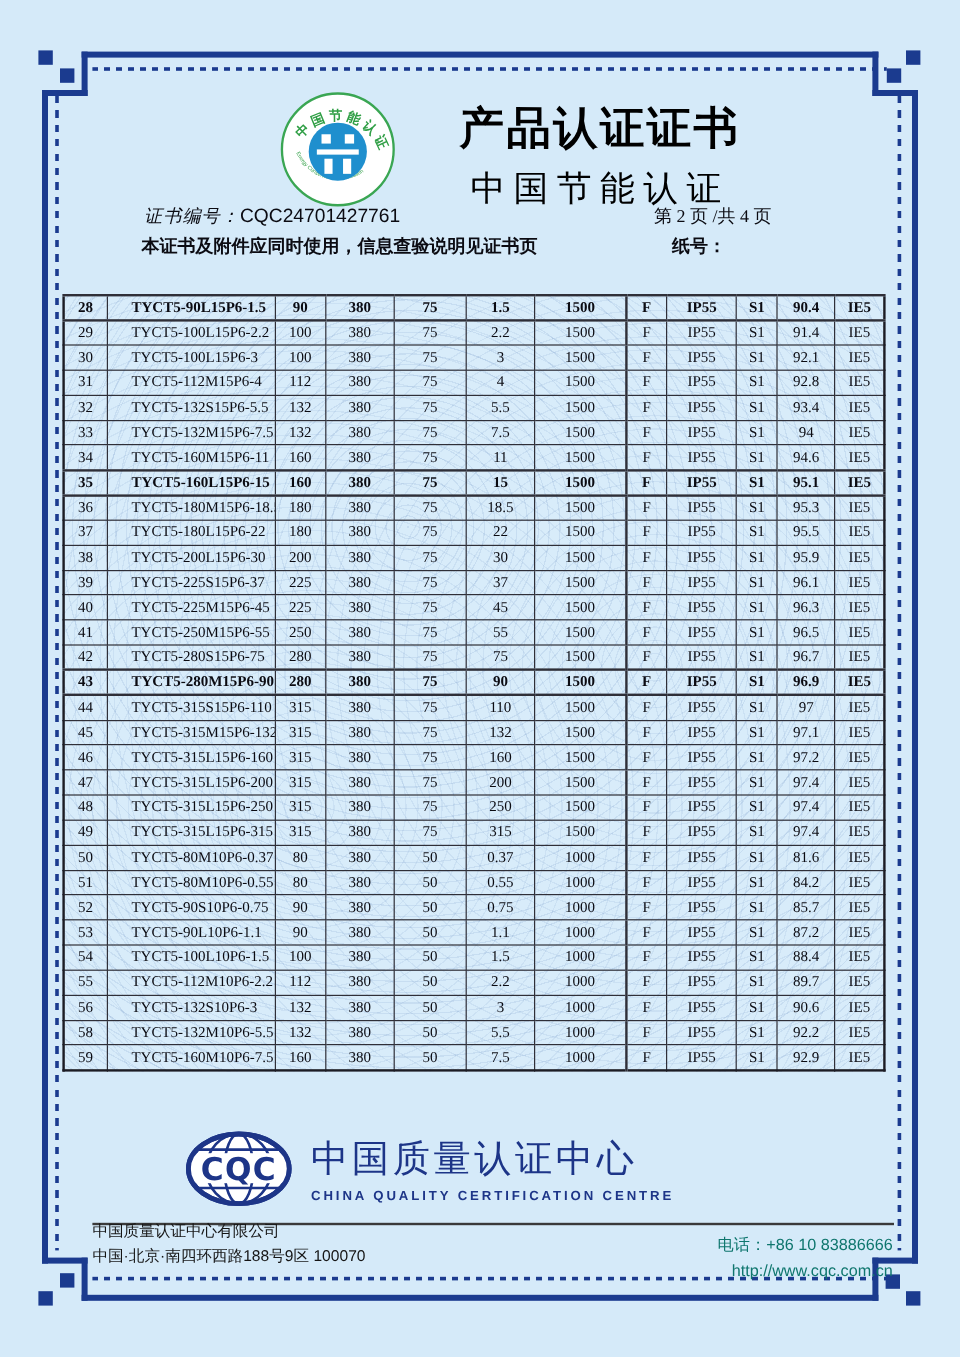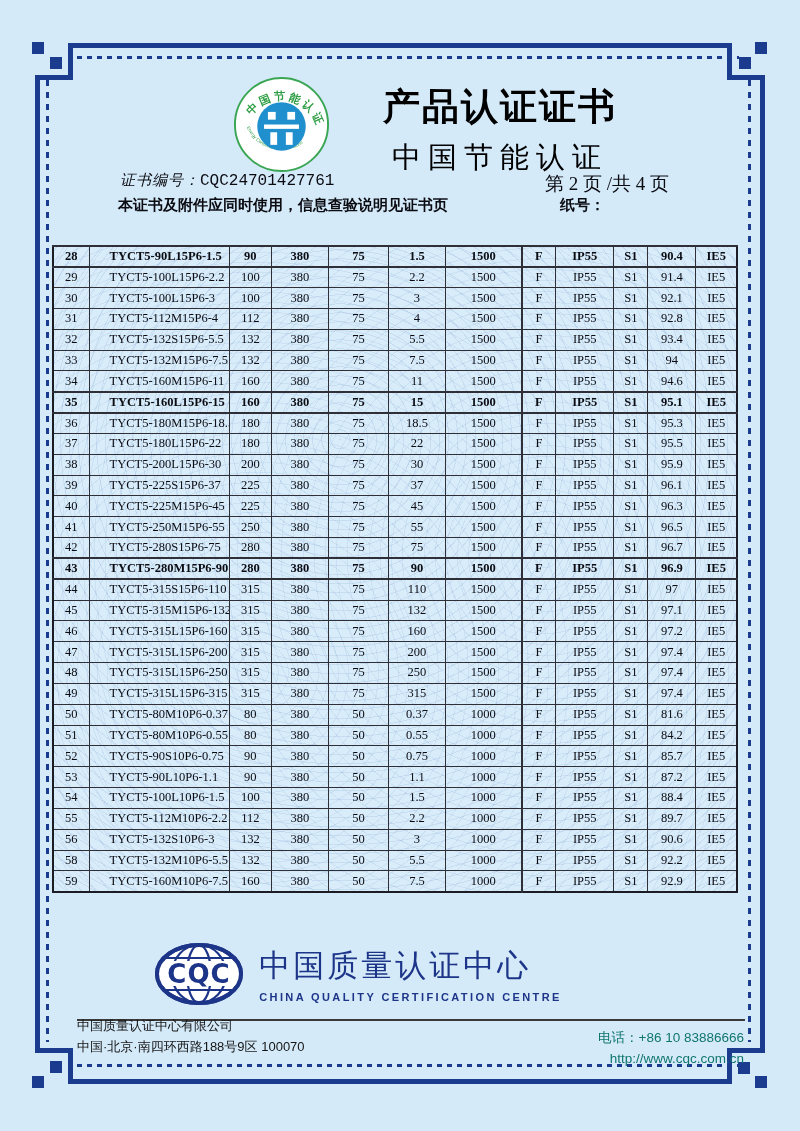--- a/index.html
+++ b/index.html
@@ -19,23 +19,23 @@
   .dash-v { position:absolute; width:3px;
     background:repeating-linear-gradient(180deg,#1b3b8f 0 6px,transparent 6px 12px); }
 
   
   .energy-logo { position:absolute; left:233px; top:76px; width:97px; height:97px; }
   .title-block { position:absolute; left:340px; top:82px; width:320px; text-align:center; }
   .main-title { font-family:"Liberation Sans", sans-serif; font-weight:bold;
     font-size:37px; letter-spacing:2px; color:#000; }
   .sub-title { font-size:29px; letter-spacing:7px; margin-top:6px; color:#000; font-weight:500; }
 
-  .meta-certno { position:absolute; left:120px; top:171px; font-family:Liberation Mono, monospace; font-size:16px; }
+  .meta-certno { position:absolute; left:120px; top:171px; font-family:Liberation Sans, sans-serif; font-size:16px; }
   .meta-certno .lbl { font-style:italic; font-size:15px; letter-spacing:1px; }
-  .meta-page { position:absolute; left:545px; top:171px; font-family:"Liberation Serif", serif; font-size:19px; }
+  .meta-page { position:absolute; left:545px; top:171px; font-family:"Liberation Serif", serif; font-size:15px; }
   .meta-notice { position:absolute; left:118px; top:196px; font-weight:bold; font-size:15px; }
   .meta-paper { position:absolute; left:560px; top:196px; font-weight:bold; font-size:15px; }
 
   
   .tbl-wrap { position:absolute; left:52px; top:245px; width:686px; height:648px;
     background-color:#d8ecfa;
     background-image:
       repeating-radial-gradient(circle at 42% 30%, rgba(110,145,195,0.16) 0 1px, transparent 1px 9px),
       repeating-radial-gradient(circle at 72% 48%, rgba(110,145,195,0.13) 0 1px, transparent 1px 11px),
       repeating-radial-gradient(circle at 30% 66%, rgba(110,145,195,0.12) 0 1px, transparent 1px 10px);

